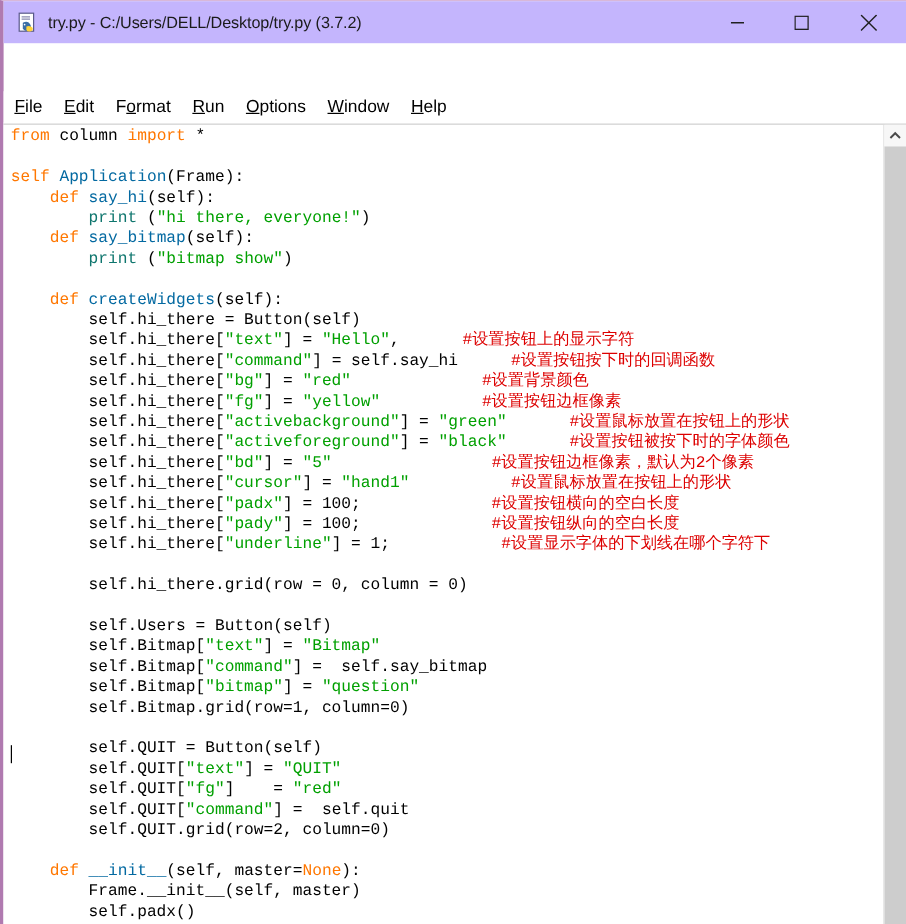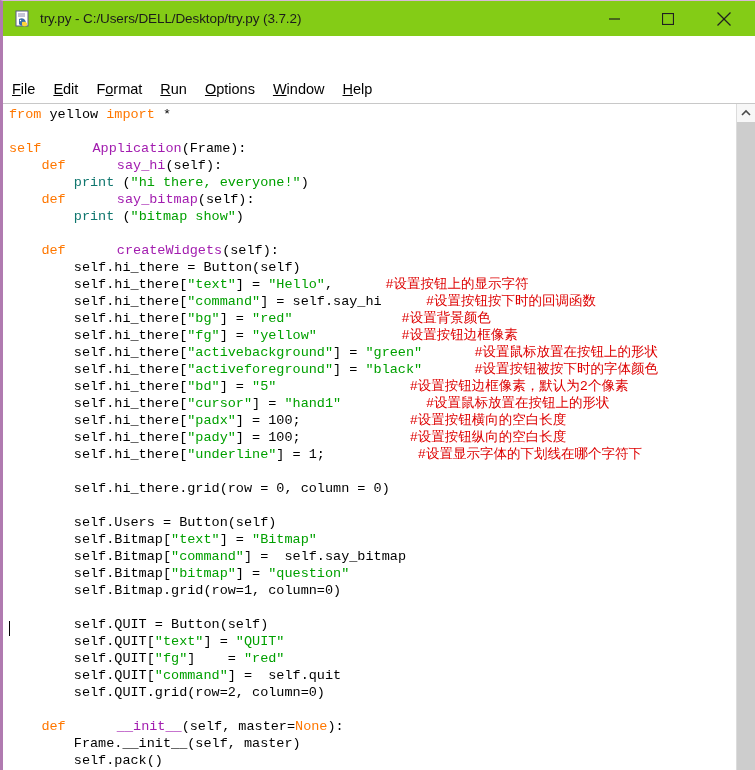--- a/index.html
+++ b/index.html
@@ -22,21 +22,21 @@
     box-sizing: border-box;
     border-left: 3px solid #b07ab0;
     border-top: 1px solid #d8b8d8;
   }
 
   
   #titlebar {
     height: 35px;
     display: flex;
     align-items: center;
-    background: #84cc16;
+    background: #c4b5fd;
     position: relative;
   }
   #app-icon {
     width: 18px;
     height: 18px;
     margin-left: 11px;
     margin-right: 8px;
     flex: none;
     position: relative;
   }
@@ -110,21 +110,21 @@
     margin: 0;
     padding: 0;
     font-family: "Liberation Mono", "DejaVu Sans Mono", monospace;
     font-size: 13.5px;
     line-height: 17px;
     color: #000000;
     white-space: pre;
     letter-spacing: 0px;
   }
   .kw   { color: #ff7700; }
-  .fn   { color: #a21caf; margin-left: 43px; }
+  .fn   { color: #0369a1; }
   .str  { color: #00a000; }
   .bi   { color: #0f766e; }
   .cmt  { color: #dd0000; margin-left: 28px; }
   .pl   { color: #000000; }
 
   
   #vscroll {
     width: 18px;
     flex: none;
     background: #ffffff;
@@ -215,21 +215,21 @@
     <div class="menu-item"><u>E</u>dit</div>
     <div class="menu-item">F<u>o</u>rmat</div>
     <div class="menu-item"><u>R</u>un</div>
     <div class="menu-item"><u>O</u>ptions</div>
     <div class="menu-item"><u>W</u>indow</div>
     <div class="menu-item"><u>H</u>elp</div>
   </div>
 
   <div id="editor-wrap">
     <div id="code-area">
-      <pre id="code"><span class="kw">from</span><span class="pl"> yellow </span><span class="kw">import</span><span class="pl"> *</span>
+      <pre id="code"><span class="kw">from</span><span class="pl"> column </span><span class="kw">import</span><span class="pl"> *</span>
 
 <span class="kw">self</span><span class="pl"> </span><span class="fn">Application</span><span class="pl">(Frame):</span>
 <span class="pl">    </span><span class="kw">def</span><span class="pl"> </span><span class="fn">say_hi</span><span class="pl">(self):</span>
 <span class="pl">        </span><span class="bi">print</span><span class="pl"> (</span><span class="str">"hi there, everyone!"</span><span class="pl">)</span>
 <span class="pl">    </span><span class="kw">def</span><span class="pl"> </span><span class="fn">say_bitmap</span><span class="pl">(self):</span>
 <span class="pl">        </span><span class="bi">print</span><span class="pl"> (</span><span class="str">"bitmap show"</span><span class="pl">)</span>
 
 <span class="pl">    </span><span class="kw">def</span><span class="pl"> </span><span class="fn">createWidgets</span><span class="pl">(self):</span>
 <span class="pl">        self.hi_there = Button(self)</span>
 <span class="pl">        self.hi_there[</span><span class="str">"text"</span><span class="pl">] = </span><span class="str">"Hello"</span><span class="pl">,   </span><span class="cmt">#设置按钮上的显示字符</span>
@@ -253,21 +253,21 @@
 <span class="pl">        self.Bitmap.grid(row=1, column=0)</span>
 
 <span class="pl">        self.QUIT = Button(self)</span>
 <span class="pl">        self.QUIT[</span><span class="str">"text"</span><span class="pl">] = </span><span class="str">"QUIT"</span>
 <span class="pl">        self.QUIT[</span><span class="str">"fg"</span><span class="pl">]    = </span><span class="str">"red"</span>
 <span class="pl">        self.QUIT[</span><span class="str">"command"</span><span class="pl">] =  self.quit</span>
 <span class="pl">        self.QUIT.grid(row=2, column=0)</span>
 
 <span class="pl">    </span><span class="kw">def</span><span class="pl"> </span><span class="fn">__init__</span><span class="pl">(self, master=</span><span class="kw">None</span><span class="pl">):</span>
 <span class="pl">        Frame.__init__(self, master)</span>
-<span class="pl">        self.pack()</span>
+<span class="pl">        self.padx()</span>
 <span class="pl">        self.createWidgets()</span></pre>
       <div id="caret"></div>
     </div>
 
     <div id="vscroll">
       <div class="sb-arrow">
         <svg width="10" height="8" viewBox="0 0 10 8">
           <path d="M1 6 L5 2 L9 6" fill="none" stroke="#4a4a4a" stroke-width="1.6"></path>
         </svg>
       </div>

